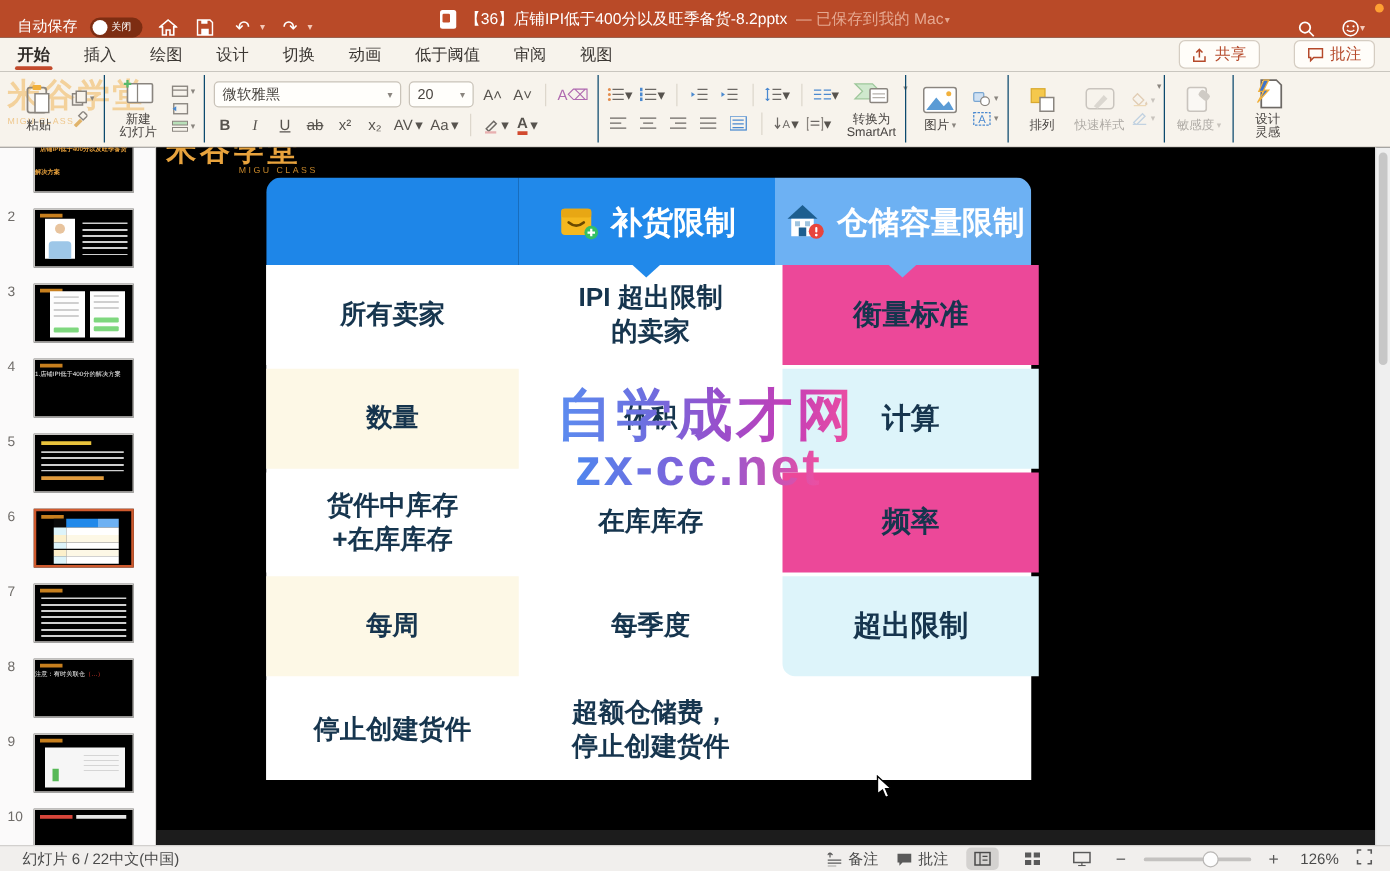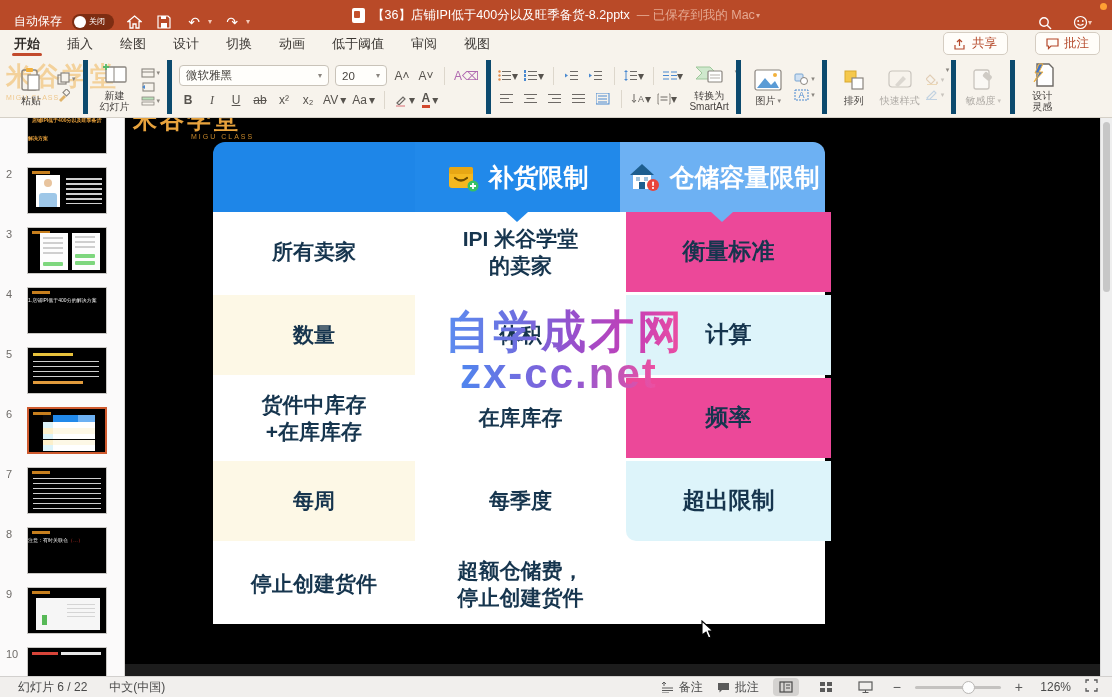--- a/index.html
+++ b/index.html
@@ -31,21 +31,21 @@
   .tab { font-size:13px; color:#3b3733; padding:4px 2px 3px; position:relative; cursor:default; }
   .tab.active { font-weight:700; color:#2e2a26; }
   .tab.active::after { content:""; position:absolute; left:0; right:0; bottom:0; height:3px; background:#c24a2c; border-radius:2px; }
   .tabrow-right { margin-left:auto; display:flex; gap:27px; }
   .pill-btn { display:flex; align-items:center; gap:5px; border:1px solid #d5cdc2; background:#fffdf9; color:#b5492a; font-size:12.5px; border-radius:5px; padding:2px 10px; }
   .pill-btn svg { display:block; }
 
   
   .ribbon { position:relative; height:61px; background:#f7f3ec; border-bottom:1px solid #d5d0c7; display:flex; align-items:stretch; padding:3px 4px; }
   .rgroup { display:flex; align-items:center; gap:6px; padding:0 7px; position:relative; }
-  .rgroup + .rgroup { border-left:5px solid #0c4a6e; }
+  .rgroup + .rgroup { border-left:1px solid #0c4a6e; }
   .bigbtn { display:flex; flex-direction:column; align-items:center; justify-content:center; gap:2px; min-width:40px; color:#474340; font-size:10px; text-align:center; line-height:1.15; cursor:default; }
   .bigbtn .bicon { height:26px; display:flex; align-items:center; justify-content:center; }
   .bigbtn .dd { font-size:7px; color:#8a857f; }
   .disabled { opacity:.42; }
   .minicol { display:flex; flex-direction:column; justify-content:center; gap:4px; }
   .minibtn { display:flex; align-items:center; gap:2px; color:#6d6965; font-size:11px; }
   .minibtn .dd { font-size:7px; color:#8a857f; }
   .fontgrid { display:flex; flex-direction:column; gap:5px; justify-content:center; }
   .fontrow { display:flex; align-items:center; gap:6px; }
   .select { border:1px solid #c9c3b9; background:#fffefb; border-radius:4px; font-size:11.5px; color:#4a4641; display:flex; align-items:center; justify-content:space-between; padding:2px 6px; height:21px; }
@@ -116,21 +116,21 @@
          -webkit-background-clip:text; background-clip:text; color:transparent; }
 
   .cursor { position:absolute; left:575px; top:502px; }
 
   
   .vscroll { width:12px; background:#efefef; border-left:1px solid #dcdcdc; position:relative; }
   .vscroll .vthumb { position:absolute; left:2px; right:2px; top:4px; height:170px; background:#c7c7c7; border-radius:4px; }
 
   
   .statusbar { height:21px; background:#f1efed; border-top:1px solid #d2d0ce; display:flex; align-items:center; font-size:12px; color:#4a4a4a; padding:0 10px; }
-  .sb-left { display:flex; gap:22px; padding-left:8px; }
+  .sb-left { display:flex; padding-left:8px; }
   .sb-right { margin-left:auto; display:flex; align-items:center; gap:14px; padding-right:4px; }
   .sb-item { display:flex; align-items:center; gap:5px; }
   .viewbtn { width:26px; height:18px; display:flex; align-items:center; justify-content:center; border-radius:4px; }
   .viewbtn.sel { background:#d4d2d0; }
   .slider { width:86px; height:3px; background:#c4c2c0; border-radius:2px; position:relative; }
   .slider .knob { position:absolute; left:47px; top:-5px; width:13px; height:13px; border-radius:50%; background:#fdfdfd; border:1px solid #b9b7b5; }
   .zoomval { min-width:34px; text-align:right; }
 </style>
 </head>
 <body>
@@ -722,21 +722,21 @@
               </svg>
             <span>仓储容量限制</span>
           </div>
         </div>
         <span class="tri t2"></span>
         <span class="tri t3"></span>
 
         <div class="tbody">
 
           <div class="cell preline">所有卖家</div>
-          <div class="cell preline">IPI 米谷学堂
+          <div class="cell preline">IPI 超出限制
 的卖家</div>
 
           <div class="cell lab bg-yellow">衡量标准</div>
           <div class="cell preline bg-yellow-lt">数量</div>
           <div class="cell preline">体积</div>
 
           <div class="cell lab bg-cyan">计算</div>
           <div class="cell preline">货件中库存
 +在库库存</div>
           <div class="cell preline">在库库存</div>

